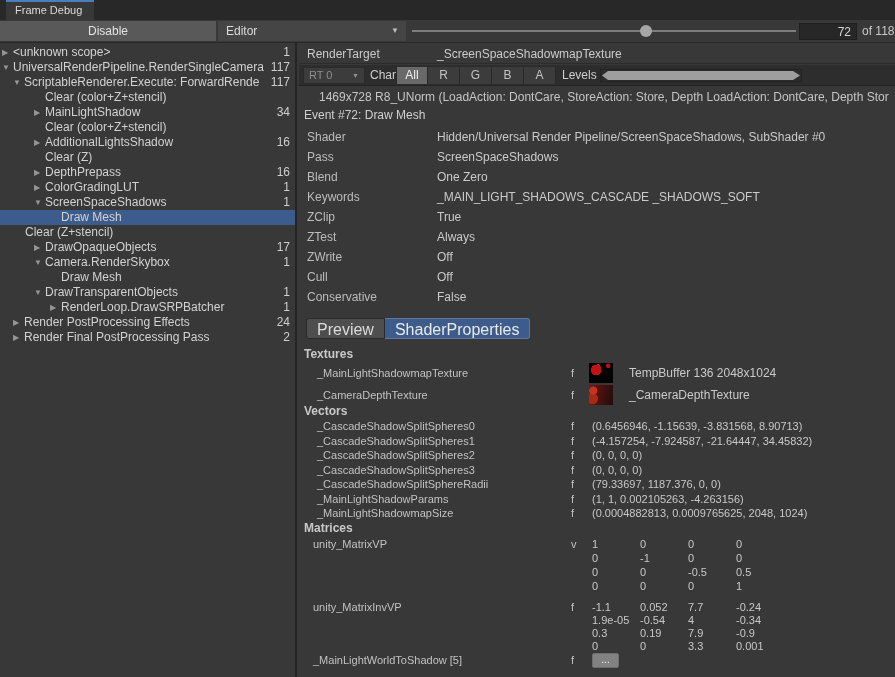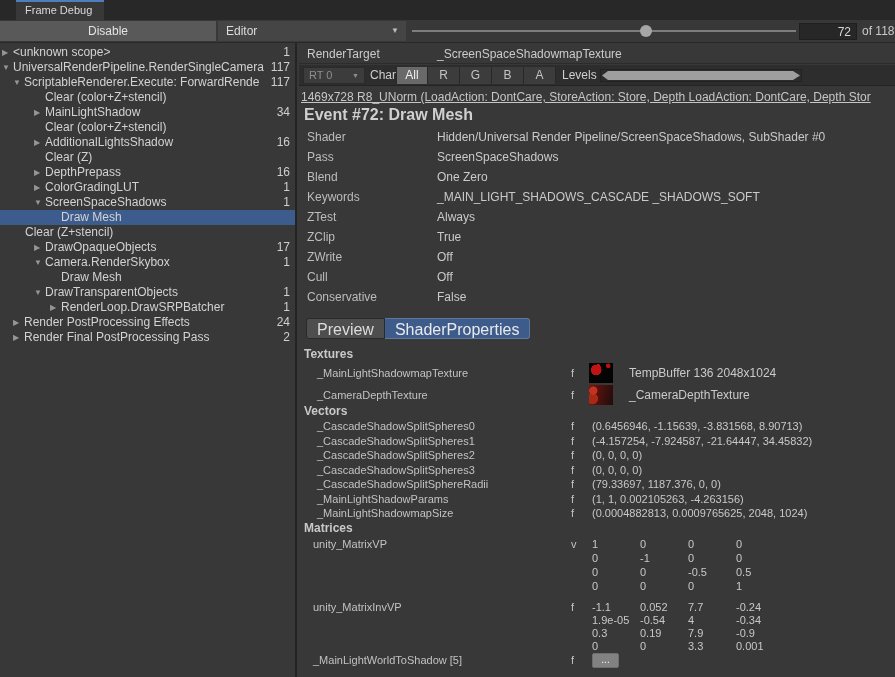--- a/index.html
+++ b/index.html
@@ -3,21 +3,21 @@
 <meta charset="utf-8">
 <style>
   html,body { margin:0; padding:0; background:#1e1e1e; }
   * { box-sizing:border-box; }
   .window { position:relative; width:895px; height:677px; background:#383838;
             font-family:"Liberation Sans",sans-serif; color:#d2d2d2; overflow:hidden;
             -webkit-user-select:none; user-select:none; }
 
   
   .tabstrip { position:absolute; top:0; left:0; right:0; height:20px; background:#282828; }
-  .tab { position:absolute; left:16px; top:0; height:20px; background:#383838;
+  .tab { position:absolute; left:6px; top:0; height:20px; background:#383838;
          border-top:2px solid #4c7dbe; padding:0 12px 0 9px; font-size:11px; line-height:17px; color:#dadada; }
 
   
   .toolbar { position:absolute; top:20px; left:0; right:0; height:23px; background:#383838;
              border-bottom:1px solid #282828; }
   .btn-disable { position:absolute; left:0; top:1px; width:216px; height:20px; background:#595959;
                  color:#e3e3e3; font-size:12px; text-align:center; line-height:20px; cursor:default; }
   .dd-editor { position:absolute; left:218px; top:1px; width:188px; height:20px; background:#454545;
                font-size:12px; line-height:20px; padding-left:8px; color:#dcdcdc; }
   .dd-editor .dd-arrow { position:absolute; right:7px; top:0; font-size:8px; color:#bdbdbd; line-height:20px; }
@@ -59,24 +59,24 @@
   .seg-cell { width:32px; text-align:center; line-height:17px; background:#3c3c3c; color:#c4c4c4;
               border-right:1px solid #282828; font-size:12px; cursor:default; }
   .seg-cell:first-child { border-left:1px solid #282828;text-align:center; }
   .seg-cell.on { background:#696969; color:#f0f0f0; }
   .lv-label { position:absolute; left:263px; line-height:21px; color:#cfcfcf; font-size:12px; }
   .lv-slider { position:absolute; left:301px; top:4px; width:202px; height:13px; background:#2c2c2c;
                border:1px solid #222; }
   .lv-fill { position:absolute; left:1px; right:1px; top:1px; bottom:1px; background:#9e9e9e;
              clip-path:polygon(0 50%, 6px 0, calc(100% - 7px) 0, 100% 50%, calc(100% - 7px) 100%, 6px 100%); }
 
-  .info-row { position:absolute; top:46px; left:2px; right:0; height:17px; line-height:17px;
-              font-size:12px; white-space:nowrap; overflow:hidden; color:#c6c6c6;text-decoration:underline; }
-  .ev-row { position:absolute; top:63px; left:5px; height:18px; line-height:18px; font-weight:bold;
-            font-size:16px; color:#d0d0d0; }
+  .info-row { position:absolute; top:46px; left:20px; right:0; height:17px; line-height:17px;
+              font-size:12px; white-space:nowrap; overflow:hidden; color:#c6c6c6; }
+  .ev-row { position:absolute; top:63px; left:5px; height:18px; line-height:18px; font-weight:normal;
+            font-size:12px; color:#d0d0d0; }
 
   .props { position:absolute; top:84px; left:0; right:0; }
   .prow { position:relative; height:20px; line-height:20px; font-size:12px; }
   .pl { position:absolute; left:8px; color:#bcbcbc; }
   .pv { position:absolute; left:138px; color:#cacaca; white-space:nowrap; }
 
   
   .ptabs { position:absolute; top:275px; left:7px; display:flex; height:21px; }
   .ptab { padding:0 10px; line-height:21px; font-size:16px; background:#4e4e4e; color:#dcdcdc;
           border:1px solid #2a2a2a; border-radius:3px 0 0 3px; cursor:default; }
@@ -291,26 +291,26 @@
           </div>
         <div class="prow">
             <span class="pl">Blend</span>
             <span class="pv">One Zero</span>
           </div>
         <div class="prow">
             <span class="pl">Keywords</span>
             <span class="pv">_MAIN_LIGHT_SHADOWS_CASCADE _SHADOWS_SOFT</span>
           </div>
         <div class="prow">
+            <span class="pl">ZClip</span>
+            <span class="pv">True</span>
+          </div>
+        <div class="prow">
             <span class="pl">ZTest</span>
             <span class="pv">Always</span>
-          </div>
-        <div class="prow">
-            <span class="pl">ZClip</span>
-            <span class="pv">True</span>
           </div>
         <div class="prow">
             <span class="pl">ZWrite</span>
             <span class="pv">Off</span>
           </div>
         <div class="prow">
             <span class="pl">Cull</span>
             <span class="pv">Off</span>
           </div>
         <div class="prow">

